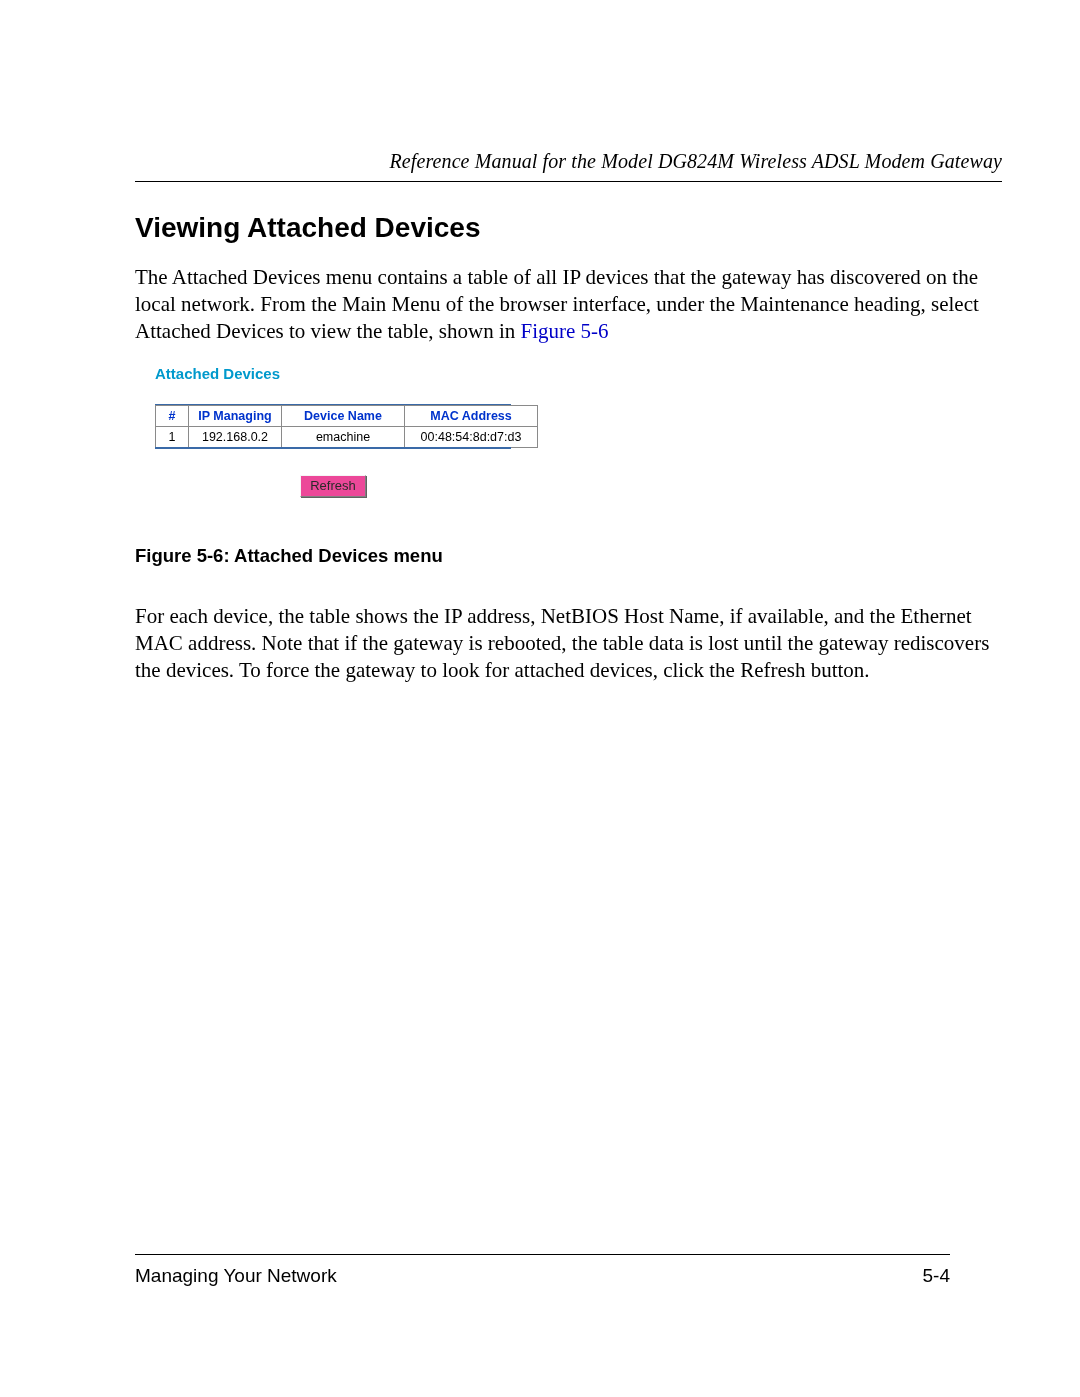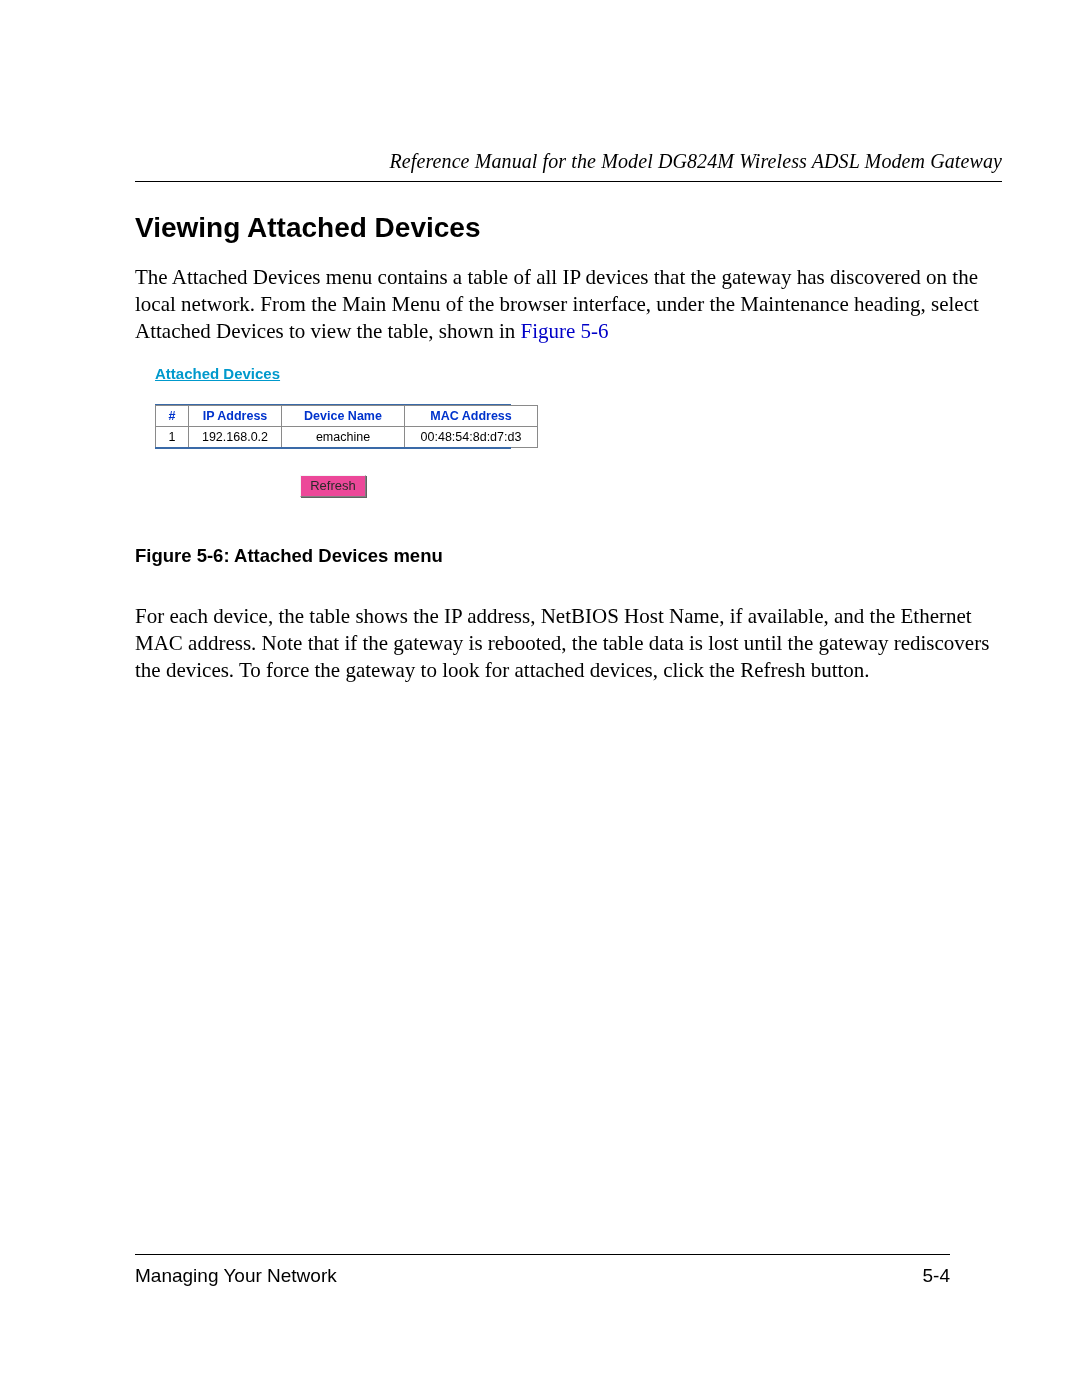--- a/index.html
+++ b/index.html
@@ -57,21 +57,20 @@
   
   .figure-wrap {
     margin: 20px 0 48px 20px;
   }
   .panel-title {
     font-family: Arial, Helvetica, sans-serif;
     font-weight: bold;
     color: #0099cc;
     font-size: 15px;
     margin-bottom: 22px;
-    text-decoration: underline;
   }
   .dev-table {
     border-collapse: collapse;
     font-family: Arial, Helvetica, sans-serif;
     font-size: 12.5px;
     text-align: center;
   }
   .dev-table th, .dev-table td {
     border: 1px solid #8a8a8a;
     padding: 2px 6px;
@@ -151,21 +150,21 @@
   </p>
 
   <div class="figure-wrap">
     <div class="panel-title">Attached Devices</div>
 
     <div class="table-cap-top"></div>
     <table class="dev-table">
       <tbody>
           <tr>
         <th class="col-num">#</th>
-        <th class="col-ip">IP Address</th>
+        <th class="col-ip">IP Managing</th>
         <th class="col-name">Device Name</th>
         <th class="col-mac">MAC Address</th>
       </tr>
       <tr>
         <td>1</td>
         <td>192.168.0.2</td>
         <td>emachine</td>
         <td>00:48:54:8d:d7:d3</td>
       </tr>
     </tbody>

